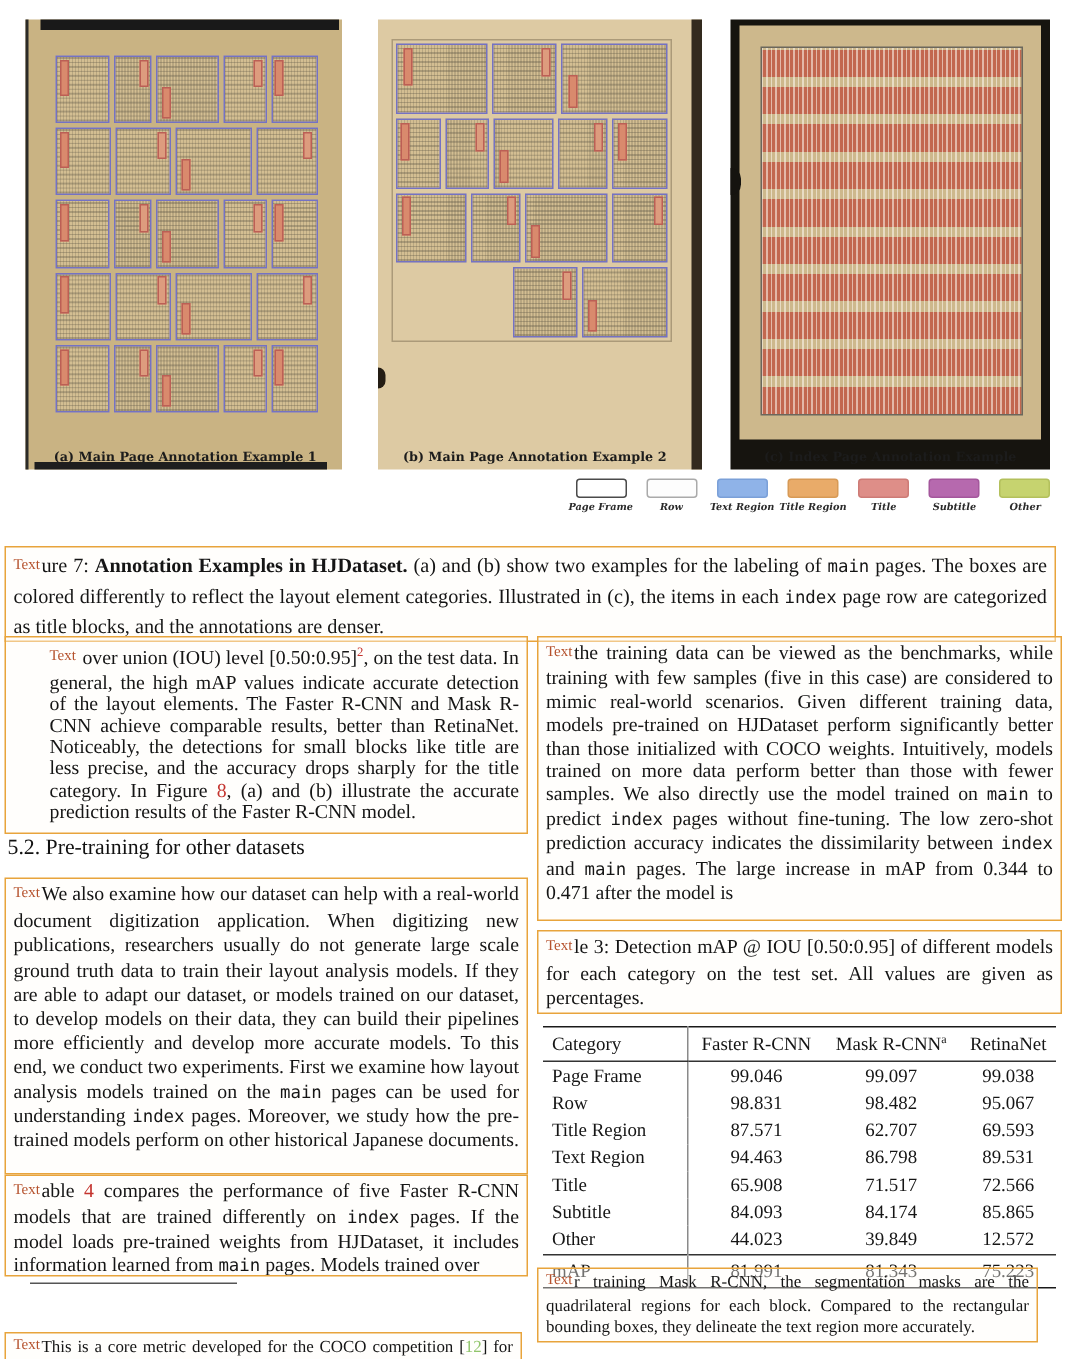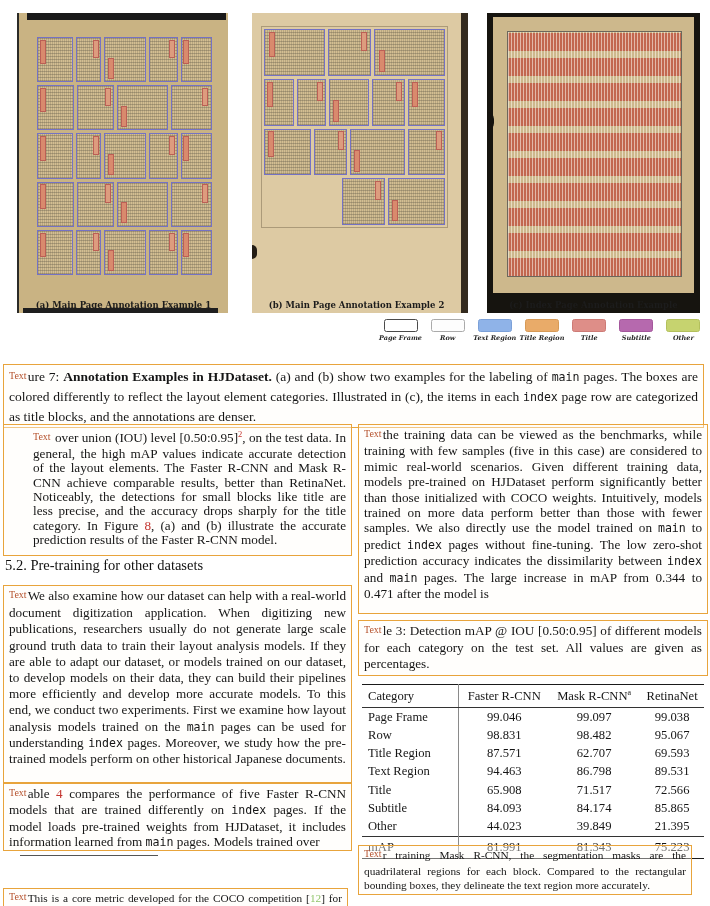--- a/index.html
+++ b/index.html
@@ -258,21 +258,21 @@
         <tr>
           <td>Subtitle</td>
           <td>84.093</td>
           <td>84.174</td>
           <td>85.865</td>
         </tr>
         <tr>
           <td>Other</td>
           <td>44.023</td>
           <td>39.849</td>
-          <td>21.395</td>
+          <td>12.572</td>
         </tr>
       </tbody>
     <tfoot>
       <tr>
         <td>mAP</td>
         <td>81.991</td>
         <td>81.343</td>
         <td>75.223</td>
       </tr>
     </tfoot>

